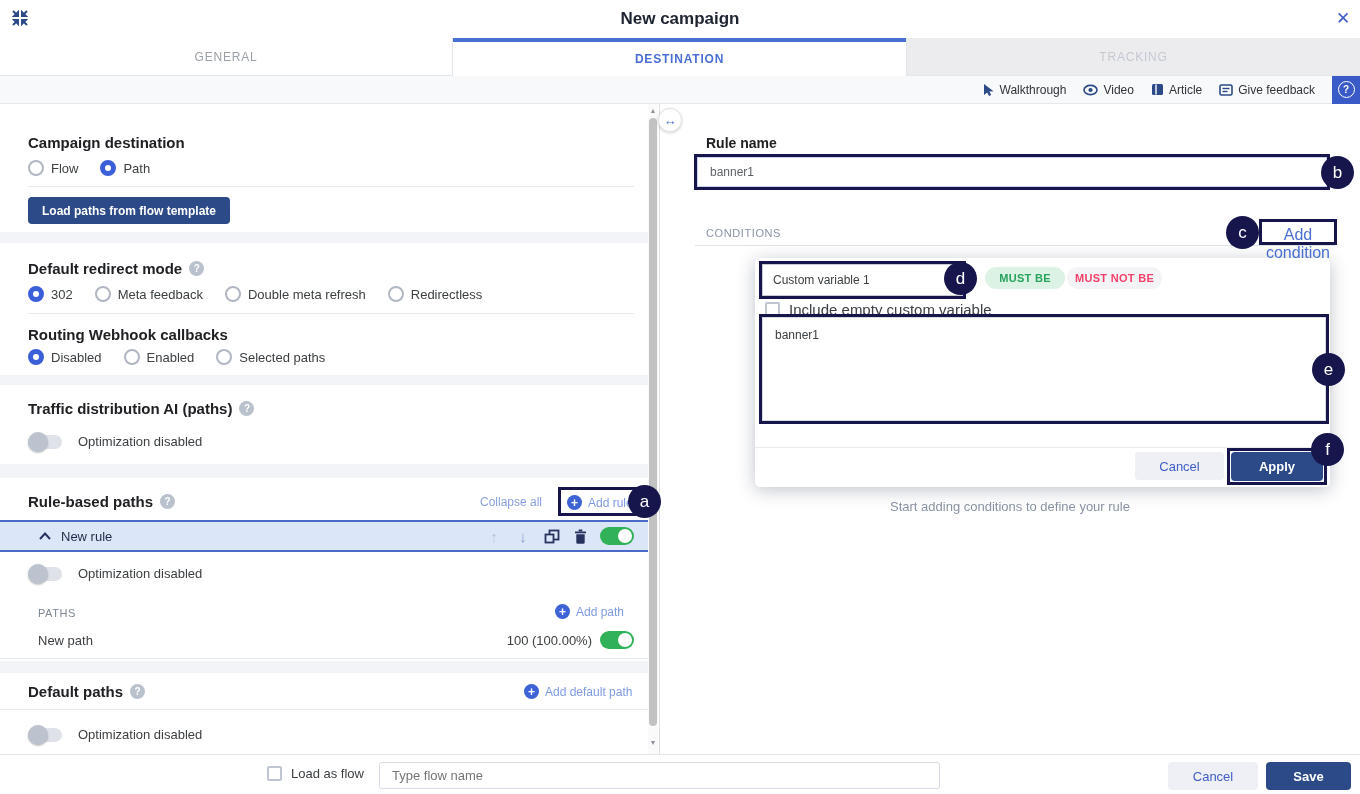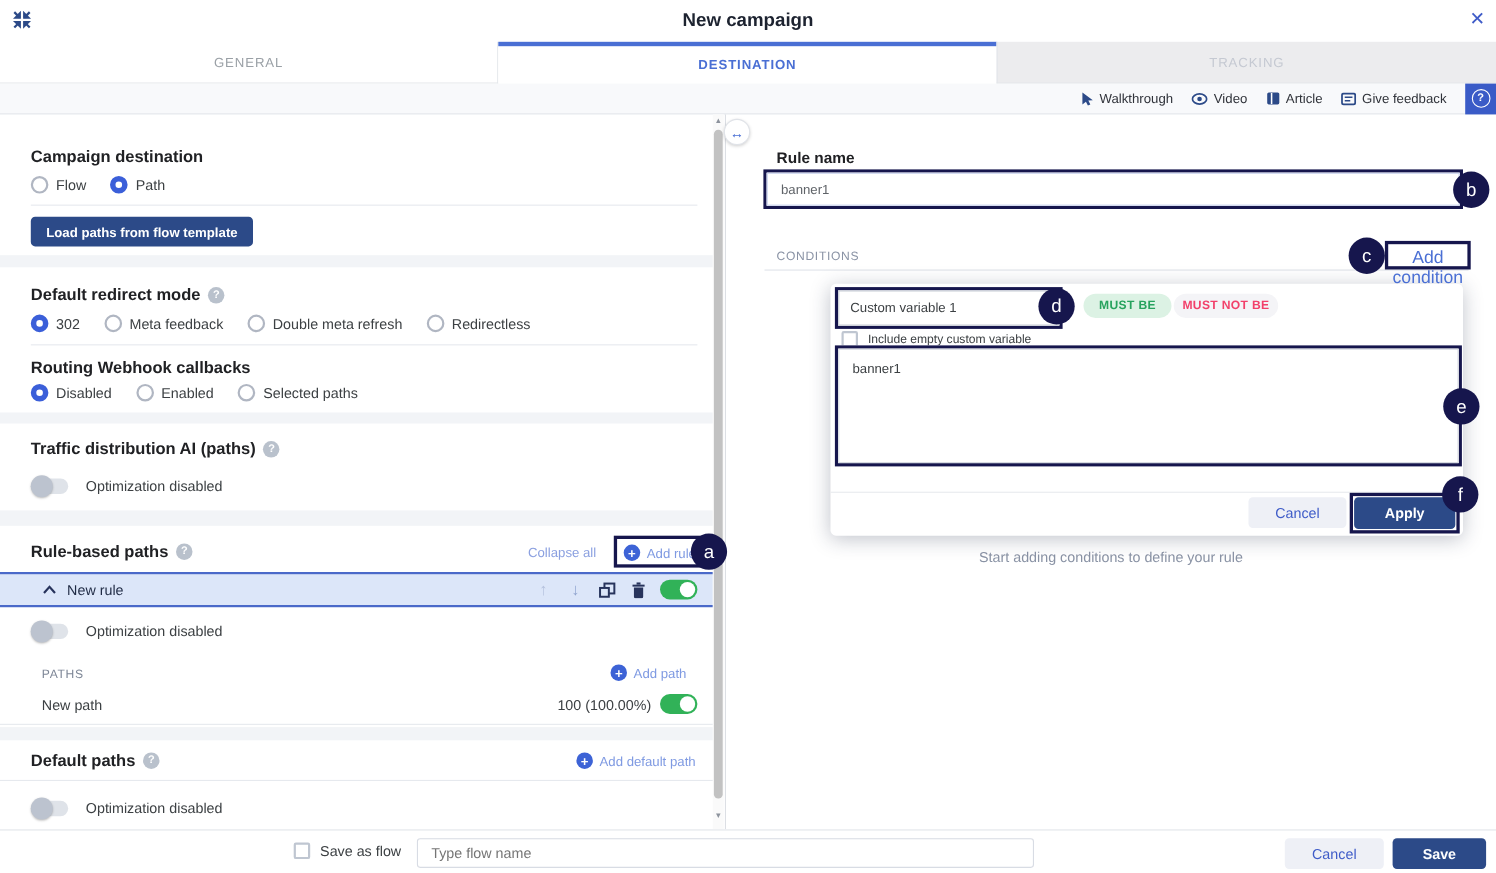--- a/index.html
+++ b/index.html
@@ -304,21 +304,21 @@
     <span style="display:block;text-align:center;margin-top:4px;font-size:16px;color:#4a6fd4;cursor:pointer;">Add condition</span>
   </div>
   <div class="ann-circle" style="left:1226px;top:216px;">c</div>
   <div class="divider" style="left:695px;top:245px;width:640px;background:#dfe3ea;"></div>
 
   <div class="popup">
     <div class="pill green" style="position:absolute;left:230px;top:9px;width:80px;">MUST BE</div>
     <div class="pill red" style="position:absolute;left:312px;top:9px;width:95px;">MUST NOT BE</div>
     <div style="position:absolute;left:10px;top:43px;display:flex;align-items:center;gap:9px;">
       <span class="cbx"></span>
-      <span style="font-size:11px;color:#3c4043;">Include empty custom variable</span>
+      <span style="font-size:15px;color:#3c4043;text-decoration:underline;">Include empty custom variable</span>
     </div>
     <div class="divider" style="left:0;top:189px;width:575px;background:#e8eaee;"></div>
     <button class="btn-light" style="position:absolute;left:380px;top:194px;width:89px;height:28px;">Cancel</button>
   </div>
 
   <div class="ann-box" style="left:759px;top:261px;width:207px;height:38px;background:#fff;">
     <input style="width: 100%; height: 100%; box-sizing: border-box; border: 1px solid rgb(198, 203, 212); padding: 0px 10px; font-size: 12px; color: rgb(60, 64, 67);" value="Custom variable 1">
   </div>
   <div class="ann-circle" style="left:944px;top:262px;">d</div>
 
@@ -330,20 +330,20 @@
   <div class="ann-box" style="left:1227px;top:448px;width:100px;height:37px;background:#fff;">
     <button class="btn-primary" style="width:92px;height:29px;margin:1px 0 0 1px;font-size:13px;">Apply</button>
   </div>
   <div class="ann-circle" style="left:1311px;top:433px;">f</div>
 
   <div class="abs hint" style="left:660px;top:499px;width:700px;">Start adding conditions to define your rule</div>
 
   <div class="footer">
     <div class="abs" style="left:267px;top:11px;display:flex;align-items:center;gap:9px;">
       <span class="cbx"></span>
-      <span style="font-size:13px;color:#3c4043;">Save as flow</span>
+      <span style="font-size:13px;color:#3c4043;">Load as flow</span>
     </div>
     <input class="abs" style="left: 379px; top: 7px; width: 561px; height: 27px; box-sizing: border-box; border: 1px solid rgb(216, 220, 228); border-radius: 3px; padding: 4px 12px; font-size: 13px; color: rgb(60, 64, 67);" placeholder="Type flow name">
     <button class="btn-light abs" style="left:1168px;top:7px;width:90px;height:28px;">Cancel</button>
     <button class="btn-primary abs" style="left:1266px;top:7px;width:85px;height:28px;font-size:13px;">Save</button>
   </div>
 
 </div>
 
 </body></html>

